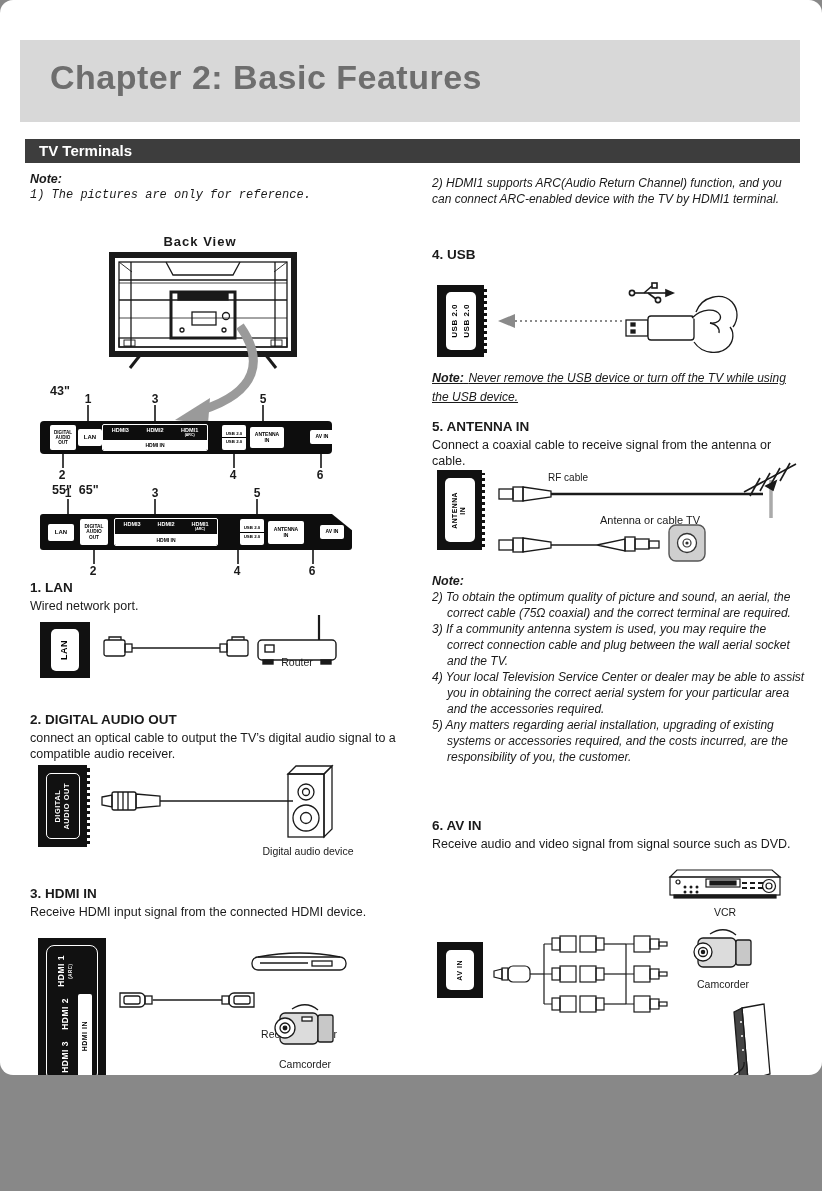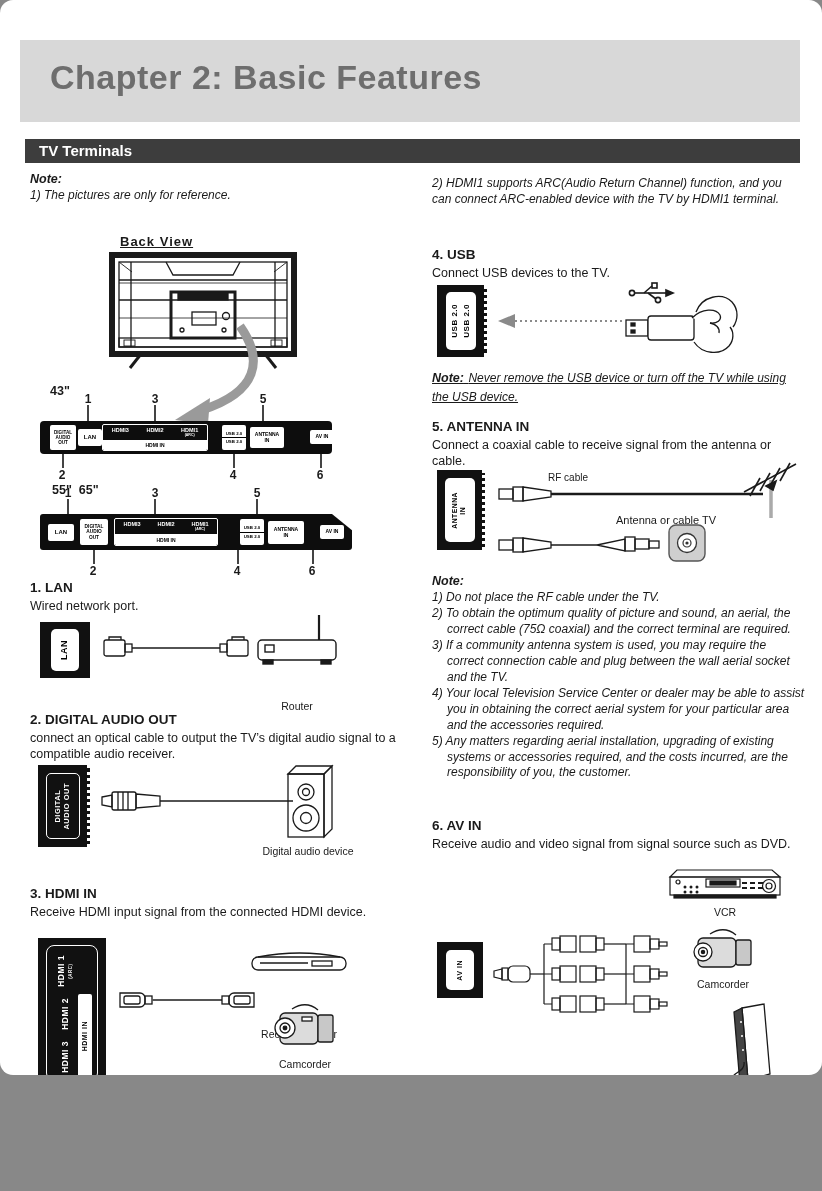--- a/index.html
+++ b/index.html
@@ -51,23 +51,23 @@
 <body>
 
 <div class="page">
 
   <div class="abs chapter-banner"></div>
   <div class="abs chapter-title">Chapter 2: Basic Features</div>
   <div class="abs section-bar"></div>
   <div class="abs section-title">TV Terminals</div>
 
   <div class="abs note-label" style="left:30px; top:172px;">Note:</div>
-  <div class="abs note-text" style="left:30px; top:188px; width:380px;">1) The pictures are only for reference.</div>
-
-  <div class="abs bold" style="left:120px; top:234px; width:160px; text-align:left; font-size:13px; letter-spacing:1px;text-decoration:underline;">Back View</div>
+  <div class="abs note-text" style="left:30px; top:188px; width:380px;font-family:Liberation Mono, monospace;">1) The pictures are only for reference.</div>
+
+  <div class="abs bold" style="left:120px; top:234px; width:160px; text-align:center; font-size:13px; letter-spacing:1px;">Back View</div>
 
   <svg class="abs" style="left:108px; top:252px;" width="190" height="122" viewBox="0 0 190 122">
     <g class="ln" stroke-width="1.3">
       <rect x="4" y="3" width="182" height="99" stroke-width="6" fill="#fff"></rect>
       <rect x="11" y="10" width="168" height="85"></rect>
       <path d="M58 10 l7 13 h60 l7 -13"></path>
       <line x1="11" y1="28" x2="179" y2="28"></line>
       <line x1="11" y1="31" x2="179" y2="31" stroke-width=".8"></line>
       <line x1="23" y1="10" x2="23" y2="95"></line>
       <line x1="167" y1="10" x2="167" y2="95"></line>
@@ -200,21 +200,21 @@
   </svg>
   <svg class="abs" style="left:255px; top:612px;" width="85" height="62" viewBox="0 0 85 62">
     <g class="ln" stroke-width="1.4">
       <line x1="64" y1="3" x2="64" y2="28" stroke-width="2.2"></line>
       <rect x="3" y="28" width="78" height="20" rx="4" fill="#fff"></rect>
       <rect x="10" y="33" width="9" height="7"></rect>
       <rect x="8" y="48" width="10" height="4" fill="#1a1a1a"></rect>
       <rect x="66" y="48" width="10" height="4" fill="#1a1a1a"></rect>
     </g>
   </svg>
-  <div class="abs caption" style="left:252px; top:700px; width:90px;">Router</div>
+  <div class="abs caption" style="left:252px; top:656px; width:90px;">Router</div>
 
   <div class="abs sec-title" style="left:30px; top:712px;">2. DIGITAL AUDIO OUT</div>
   <div class="abs body-text" style="left:30px; top:730px; width:376px;">connect an optical cable to output the TV’s digital audio signal to a compatible audio receiver.</div>
 
   <div class="abs term perf" style="left:38px; top:765px; width:52px; height:82px;">
     <div class="term-outline" style="width:34px; height:66px;">
       <span class="vlabel" style="font-size:7.5px;">DIGITAL
 AUDIO OUT</span>
     </div>
   </div>
@@ -291,21 +291,20 @@
       <rect x="30" y="17" width="10" height="4" fill="#fff"></rect>
     </g>
   </svg>
   <div class="abs caption" style="left:262px; top:1058px; width:86px;">Camcorder</div>
 
   <div class="abs note-label" style="left:30px; top:1096px;">Note:</div>
 
   <div class="abs note-text" style="left:432px; top:176px; width:370px;">2) HDMI1 supports ARC(Audio Return Channel) function, and you can connect ARC-enabled device with the TV by HDMI1 terminal.</div>
 
   <div class="abs sec-title" style="left:432px; top:247px;">4. USB</div>
-  <div class="abs body-text" style="left:432px; top:265px; width:360px;">Connect USB devices to the TV.</div>
 
   <div class="abs term perf" style="left:437px; top:285px; width:50px; height:72px;">
     <div class="term-inner" style="width:30px; height:58px; gap:2px;">
       <span class="vlabel" style="font-size:8px;">USB 2.0</span>
       <span class="vlabel" style="font-size:8px;">USB 2.0</span>
     </div>
   </div>
   <svg class="abs" style="left:496px; top:312px;" width="128" height="18" viewBox="0 0 128 18">
     <line x1="126" y1="9" x2="18" y2="9" stroke="#8a8a8a" stroke-width="2" stroke-dasharray="2 3"></line>
     <polygon points="2,9 19,2 19,16" fill="#8a8a8a"></polygon>
@@ -358,21 +357,21 @@
     <g class="ln" stroke-width="1.6">
       <line x1="33" y1="24" x2="33" y2="62" stroke="#aaa" stroke-width="3.5"></line>
       <line x1="6" y1="36" x2="58" y2="8"></line>
       <line x1="12" y1="40" x2="22" y2="22"></line>
       <line x1="22" y1="35" x2="32" y2="17"></line>
       <line x1="32" y1="30" x2="42" y2="12"></line>
       <line x1="42" y1="25" x2="52" y2="7"></line>
       <path d="M28 30 l10 -5 -3 9 z" fill="#1a1a1a"></path>
     </g>
   </svg>
-  <div class="abs small-label" style="left:616px; top:514px; font-size:11px;">Antenna or cable TV</div>
+  <div class="abs small-label" style="left:600px; top:514px; font-size:11px;">Antenna or cable TV</div>
   <svg class="abs" style="left:497px; top:532px;" width="166" height="26" viewBox="0 0 166 26">
     <g class="ln" stroke-width="1.3" fill="#fff">
       <rect x="2" y="8" width="14" height="10"></rect>
       <rect x="16" y="6" width="10" height="14"></rect>
       <polygon points="26,6 54,10 54,16 26,20"></polygon>
       <line x1="54" y1="13" x2="100" y2="13"></line>
       <polygon points="100,13 128,7 128,19"></polygon>
       <rect x="128" y="5" width="10" height="14"></rect>
       <rect x="138" y="7" width="14" height="10"></rect>
       <rect x="152" y="9" width="10" height="7"></rect>
@@ -380,21 +379,20 @@
   </svg>
   <svg class="abs" style="left:668px; top:524px;" width="38" height="38" viewBox="0 0 38 38">
     <rect x="1" y="1" width="36" height="36" rx="7" fill="#cfcfcf" stroke="#555" stroke-width="1.4"></rect>
     <circle cx="19" cy="19" r="9.5" fill="#fff" stroke="#333" stroke-width="1.3"></circle>
     <circle cx="19" cy="19" r="4" fill="none" stroke="#333" stroke-width="1.2"></circle>
     <circle cx="19" cy="19" r="1.6" fill="#333"></circle>
   </svg>
 
   <div class="abs note-label" style="left:432px; top:574px;">Note:</div>
   <div class="abs note-text" style="left:432px; top:590px; width:374px;">
-    <div class="note-item">1) Do not place the RF cable under the TV.</div>
     <div class="note-item">2) To obtain the optimum quality of picture and sound, an aerial, the correct cable (75Ω coaxial) and the correct terminal are required.</div>
     <div class="note-item">3) If a community antenna system is used, you may require the correct connection cable and plug between the wall aerial socket and the TV.</div>
     <div class="note-item">4) Your local Television Service Center or dealer may be able to assist you in obtaining the correct aerial system for your particular area and the accessories required.</div>
     <div class="note-item">5) Any matters regarding aerial installation, upgrading of existing systems or accessories required, and the costs incurred, are the responsibility of you, the customer.</div>
   </div>
 
   <div class="abs sec-title" style="left:432px; top:818px;">6. AV IN</div>
   <div class="abs body-text" style="left:432px; top:836px; width:362px;">Receive audio and video signal from signal source such as DVD.</div>
 
   <svg class="abs" style="left:668px; top:866px;" width="115" height="38" viewBox="0 0 115 38">

